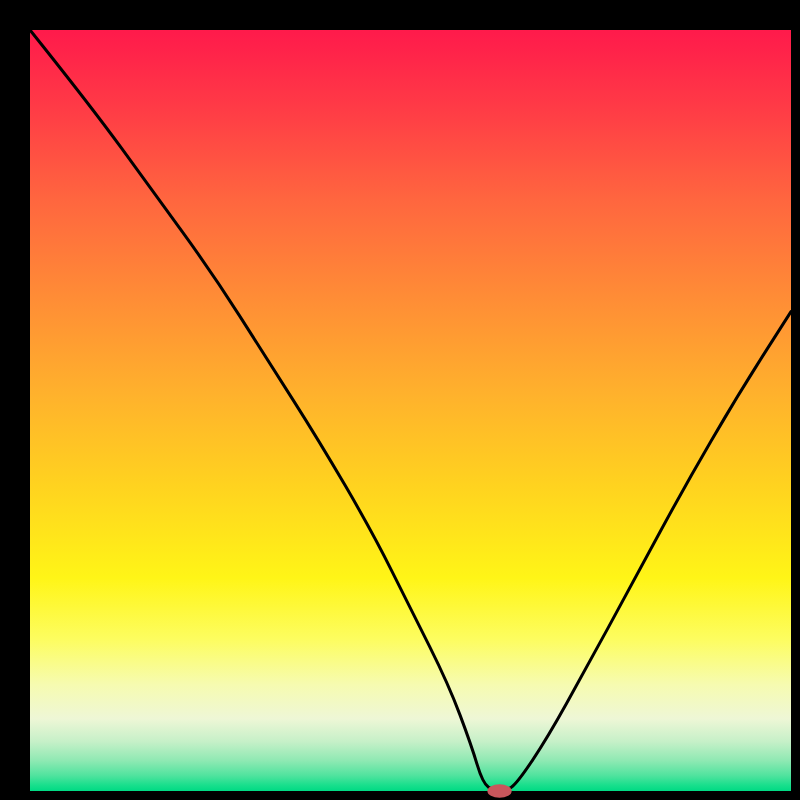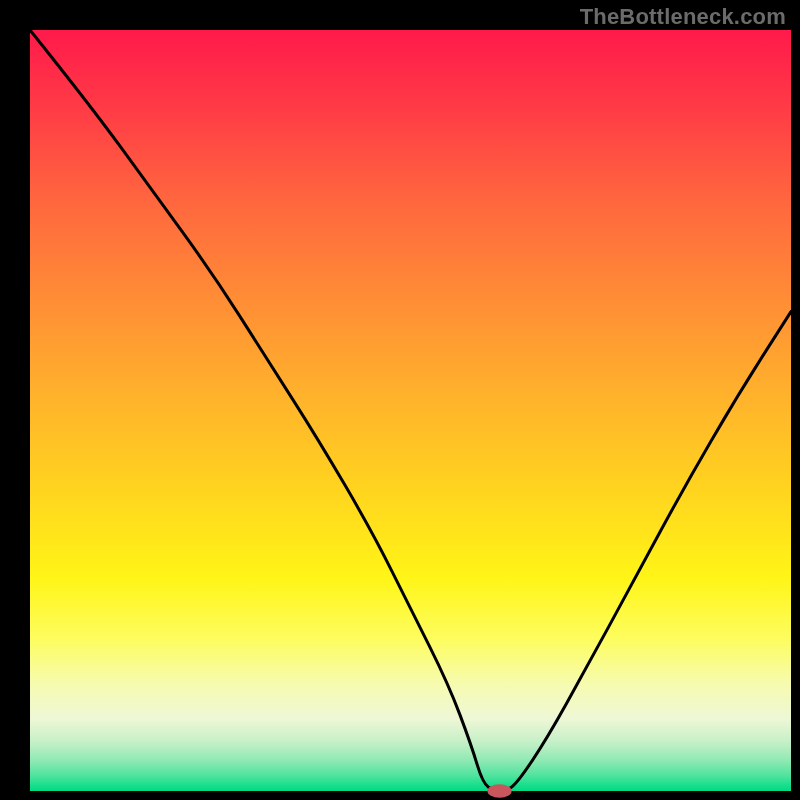--- a/index.html
+++ b/index.html
@@ -27,21 +27,20 @@
     color: #6b6b6b;
     letter-spacing: 0.2px;
     z-index: 10;
   }
   svg { display: block; }
 </style>
 </head>
 <body>
 
 <div class="frame">
-  <div class="watermark">TheBottleneck.com</div>
 
   <svg id="chart-svg" width="800" height="800" viewBox="0 0 800 800">
     <defs>
       <linearGradient id="bg-grad" x1="0" y1="0" x2="0" y2="1">
           <stop offset="0%" stop-color="#ff1a4b"></stop>
           <stop offset="10%" stop-color="#ff3a46"></stop>
           <stop offset="22%" stop-color="#ff653f"></stop>
           <stop offset="35%" stop-color="#ff8c36"></stop>
           <stop offset="48%" stop-color="#ffb22c"></stop>
           <stop offset="60%" stop-color="#ffd31f"></stop>

